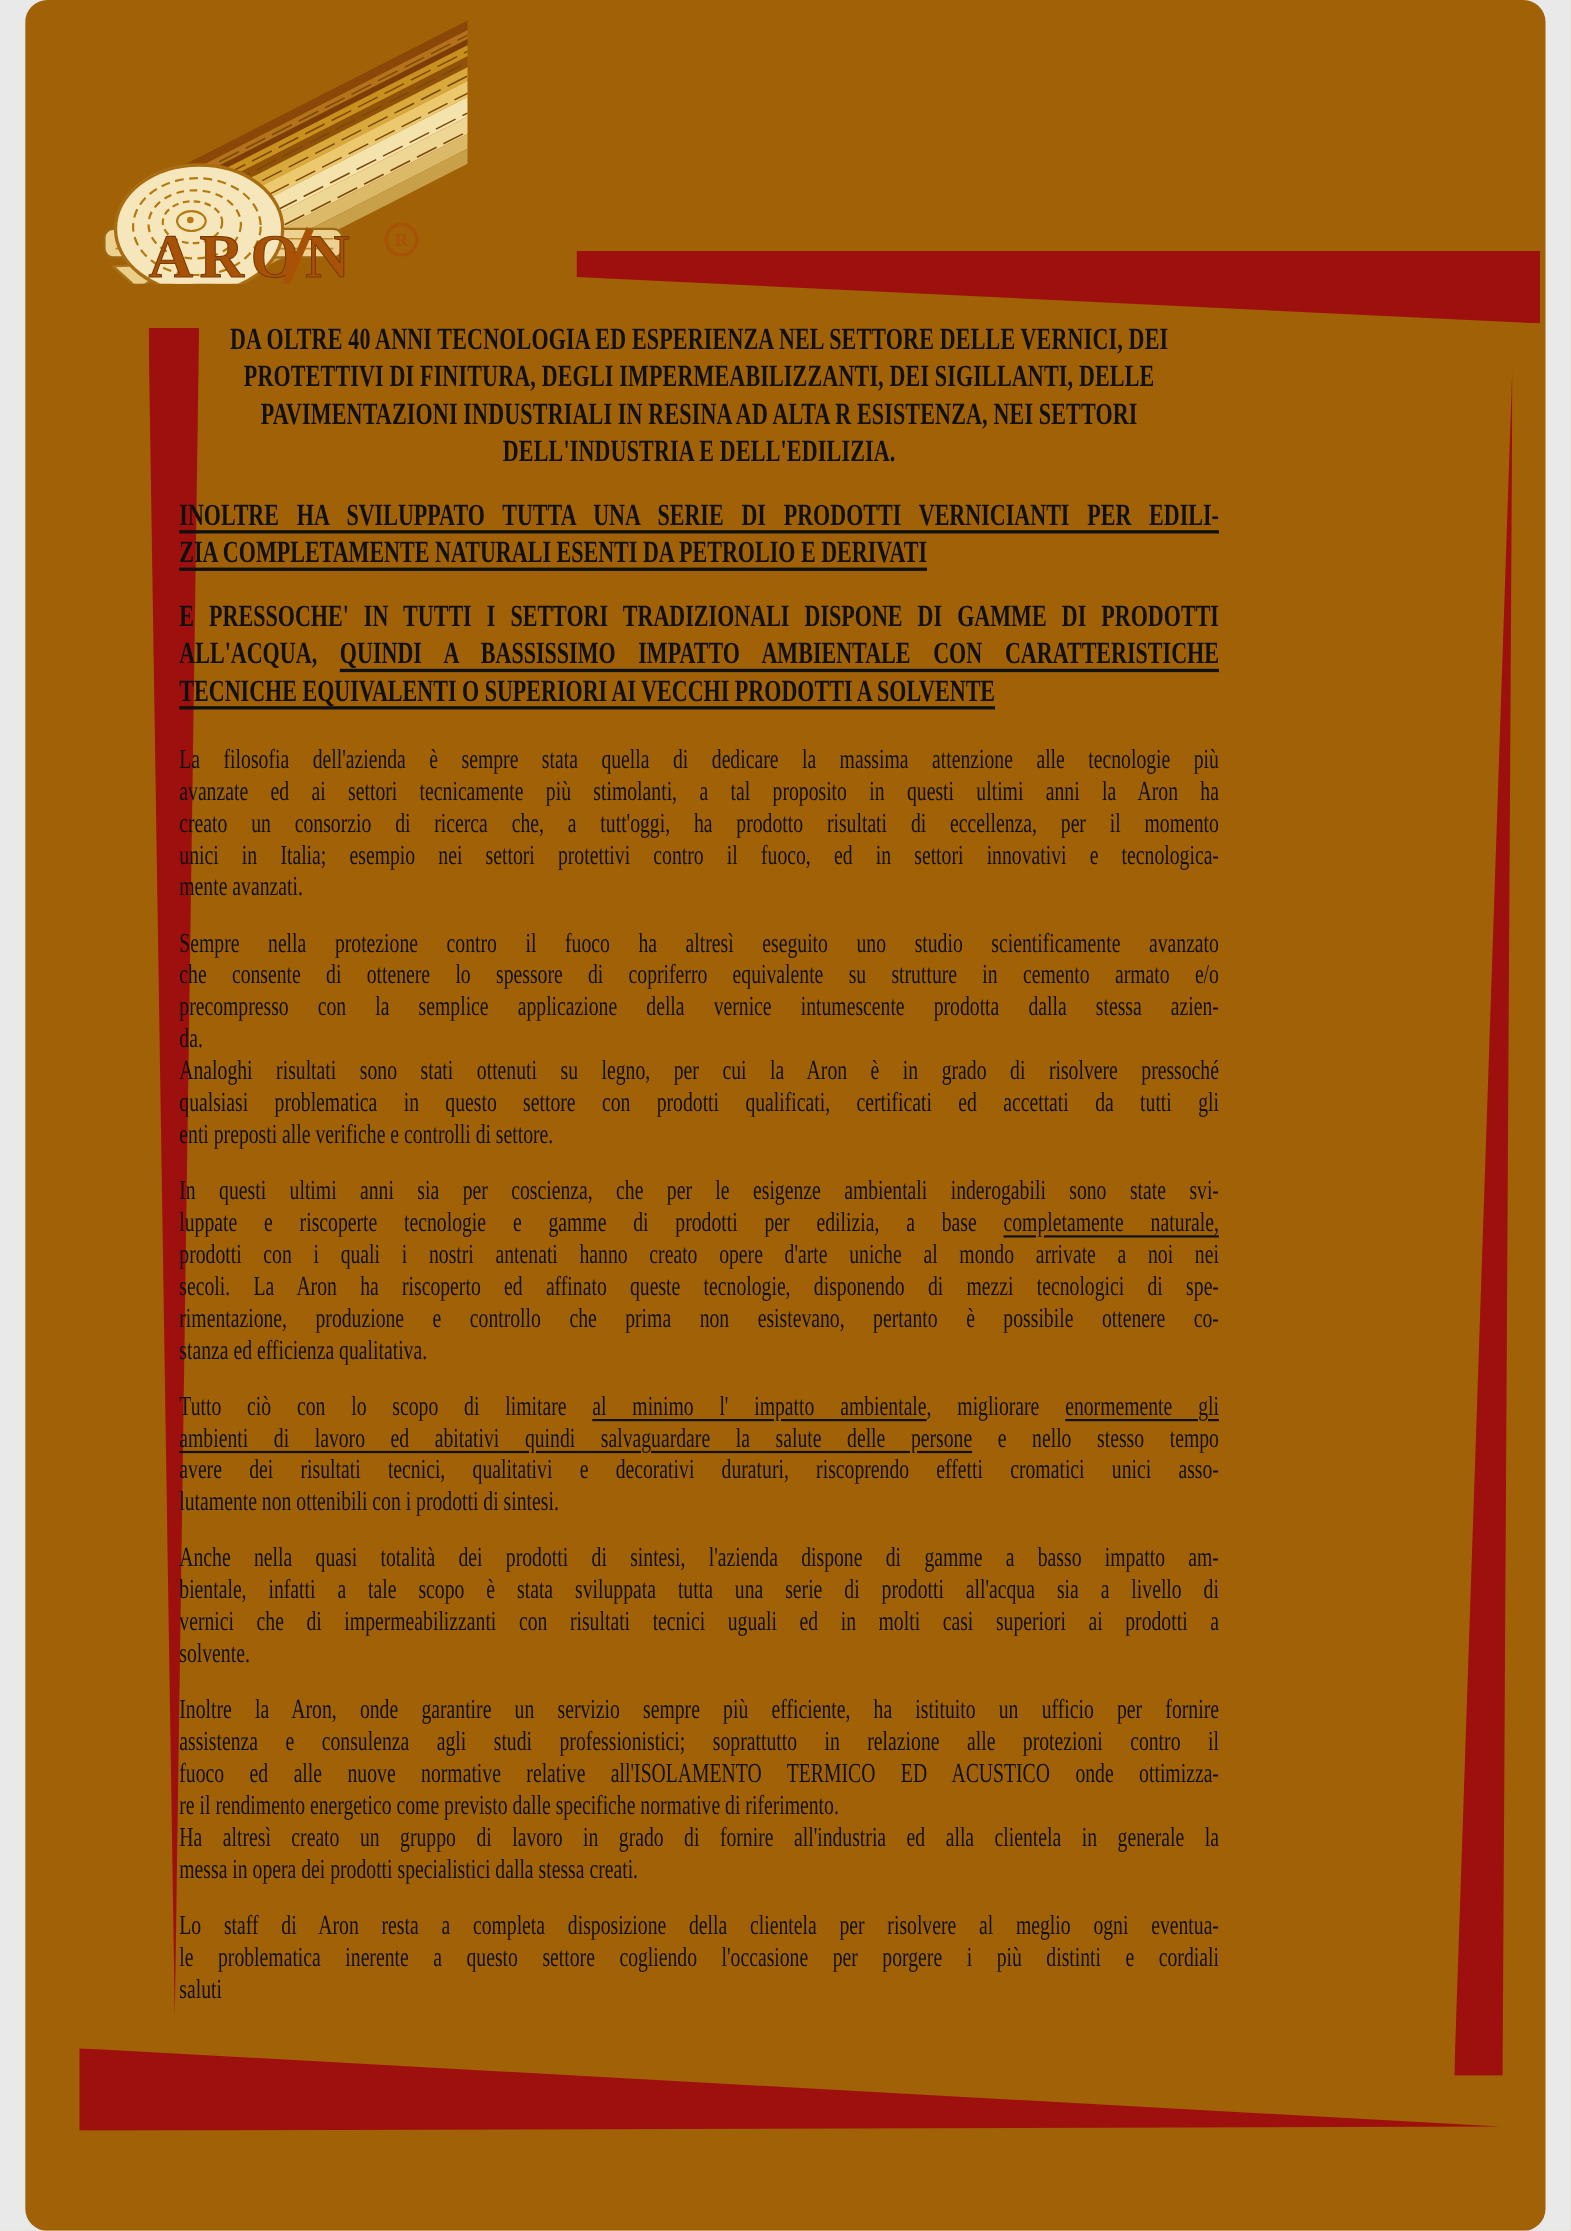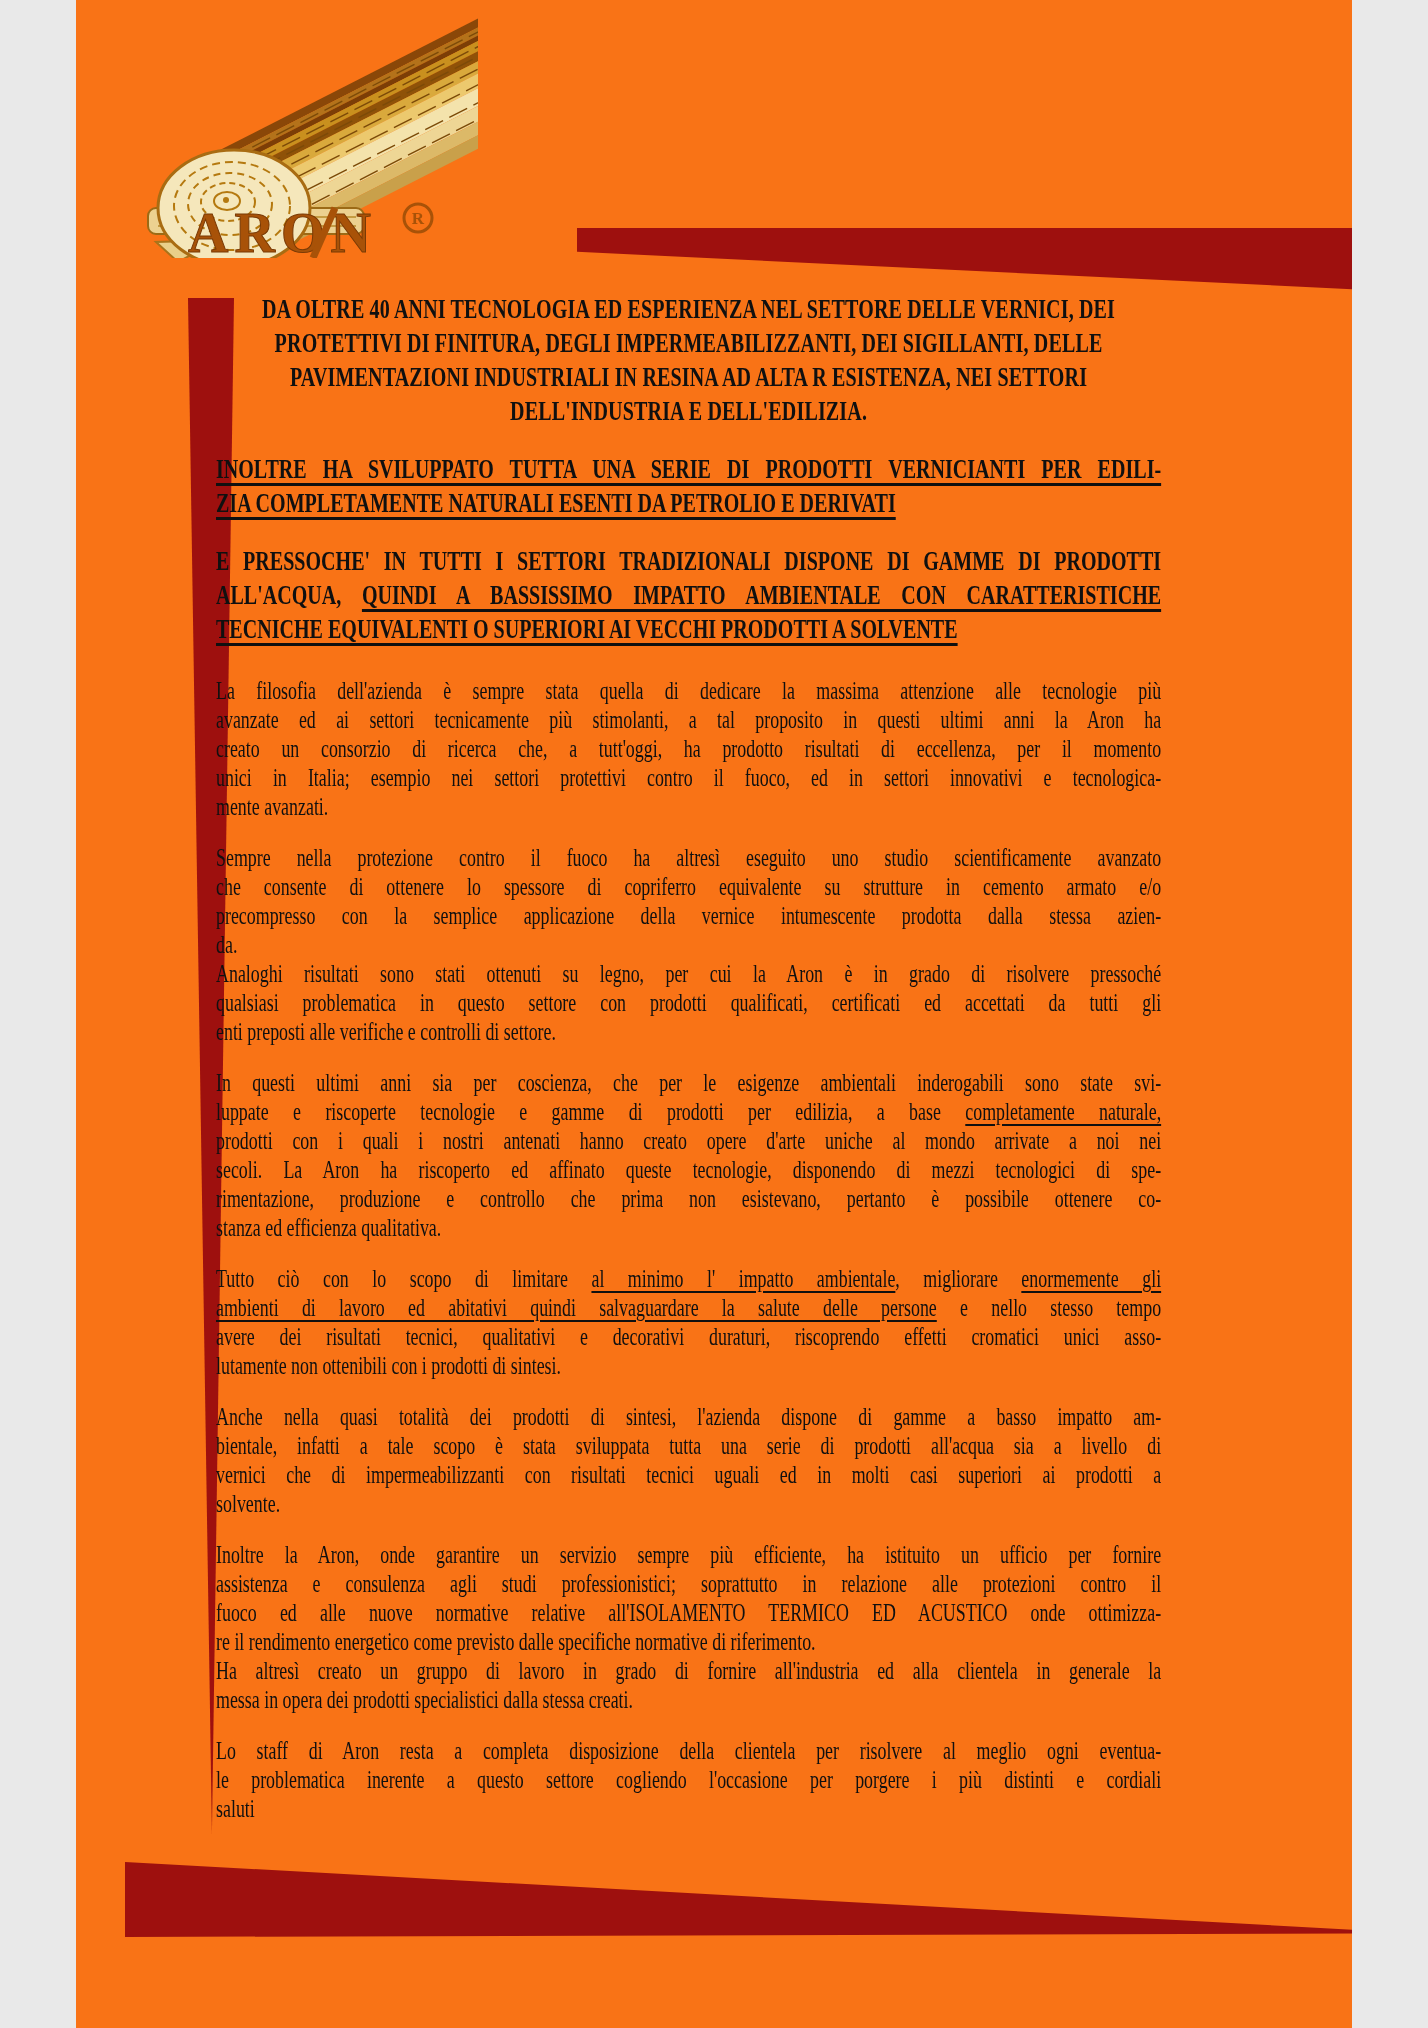--- a/index.html
+++ b/index.html
@@ -1,19 +1,20 @@
 <!DOCTYPE html>
 <html><head>
 <meta charset="utf-8">
 <style>
   html,body{margin:0;padding:0;background:#e9e9e9;}
   .page{
-    position:relative;width:1276px;height:2028px;background:#f97316;
+    position:relative;width:1382px;height:2028px;background:#a16207;
     overflow:hidden;font-family:"Liberation Serif",serif;color:#101010;
     margin:0 auto;
+    border-radius:20px;
   }
   .bar{position:absolute;background:#9e100e;}
   #top-banner{left:501px;top:228px;width:876px;height:66px;
     clip-path:polygon(0 0,100% 0,100% 100%,0 36%);}
   #left-bar{left:112px;top:298px;width:46px;height:1536px;
     clip-path:polygon(0 0,100% 0,52% 100%);}
   #right-bar{left:1299px;top:330px;width:53px;height:1557px;
     clip-path:polygon(100% 0,83% 100%,0 100%);}
   #bottom-band{left:49px;top:1862px;width:1292px;height:75px;
     clip-path:polygon(0 0,100% 95%,0 100%);}

